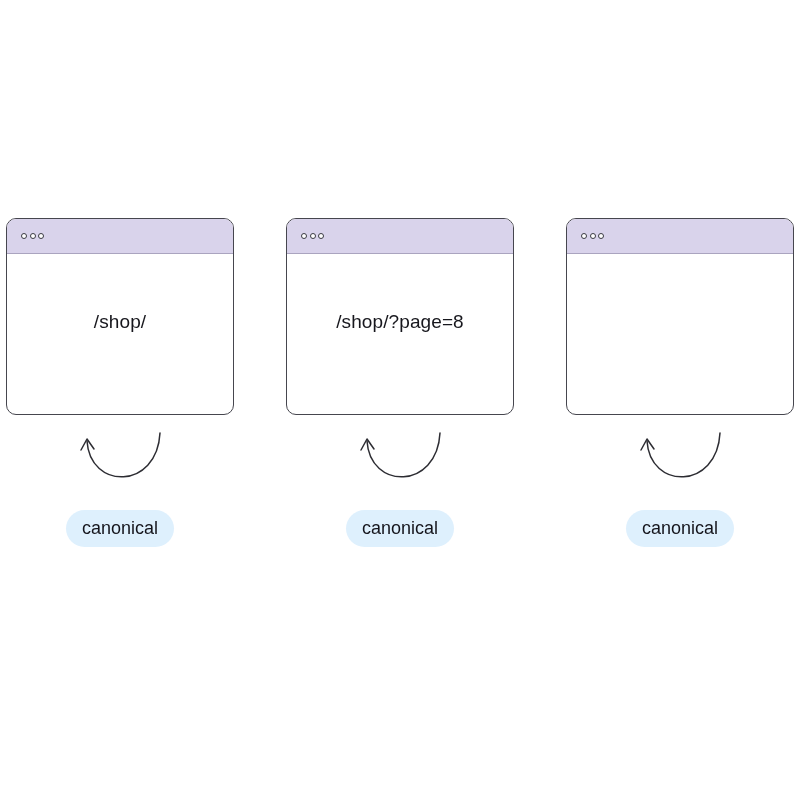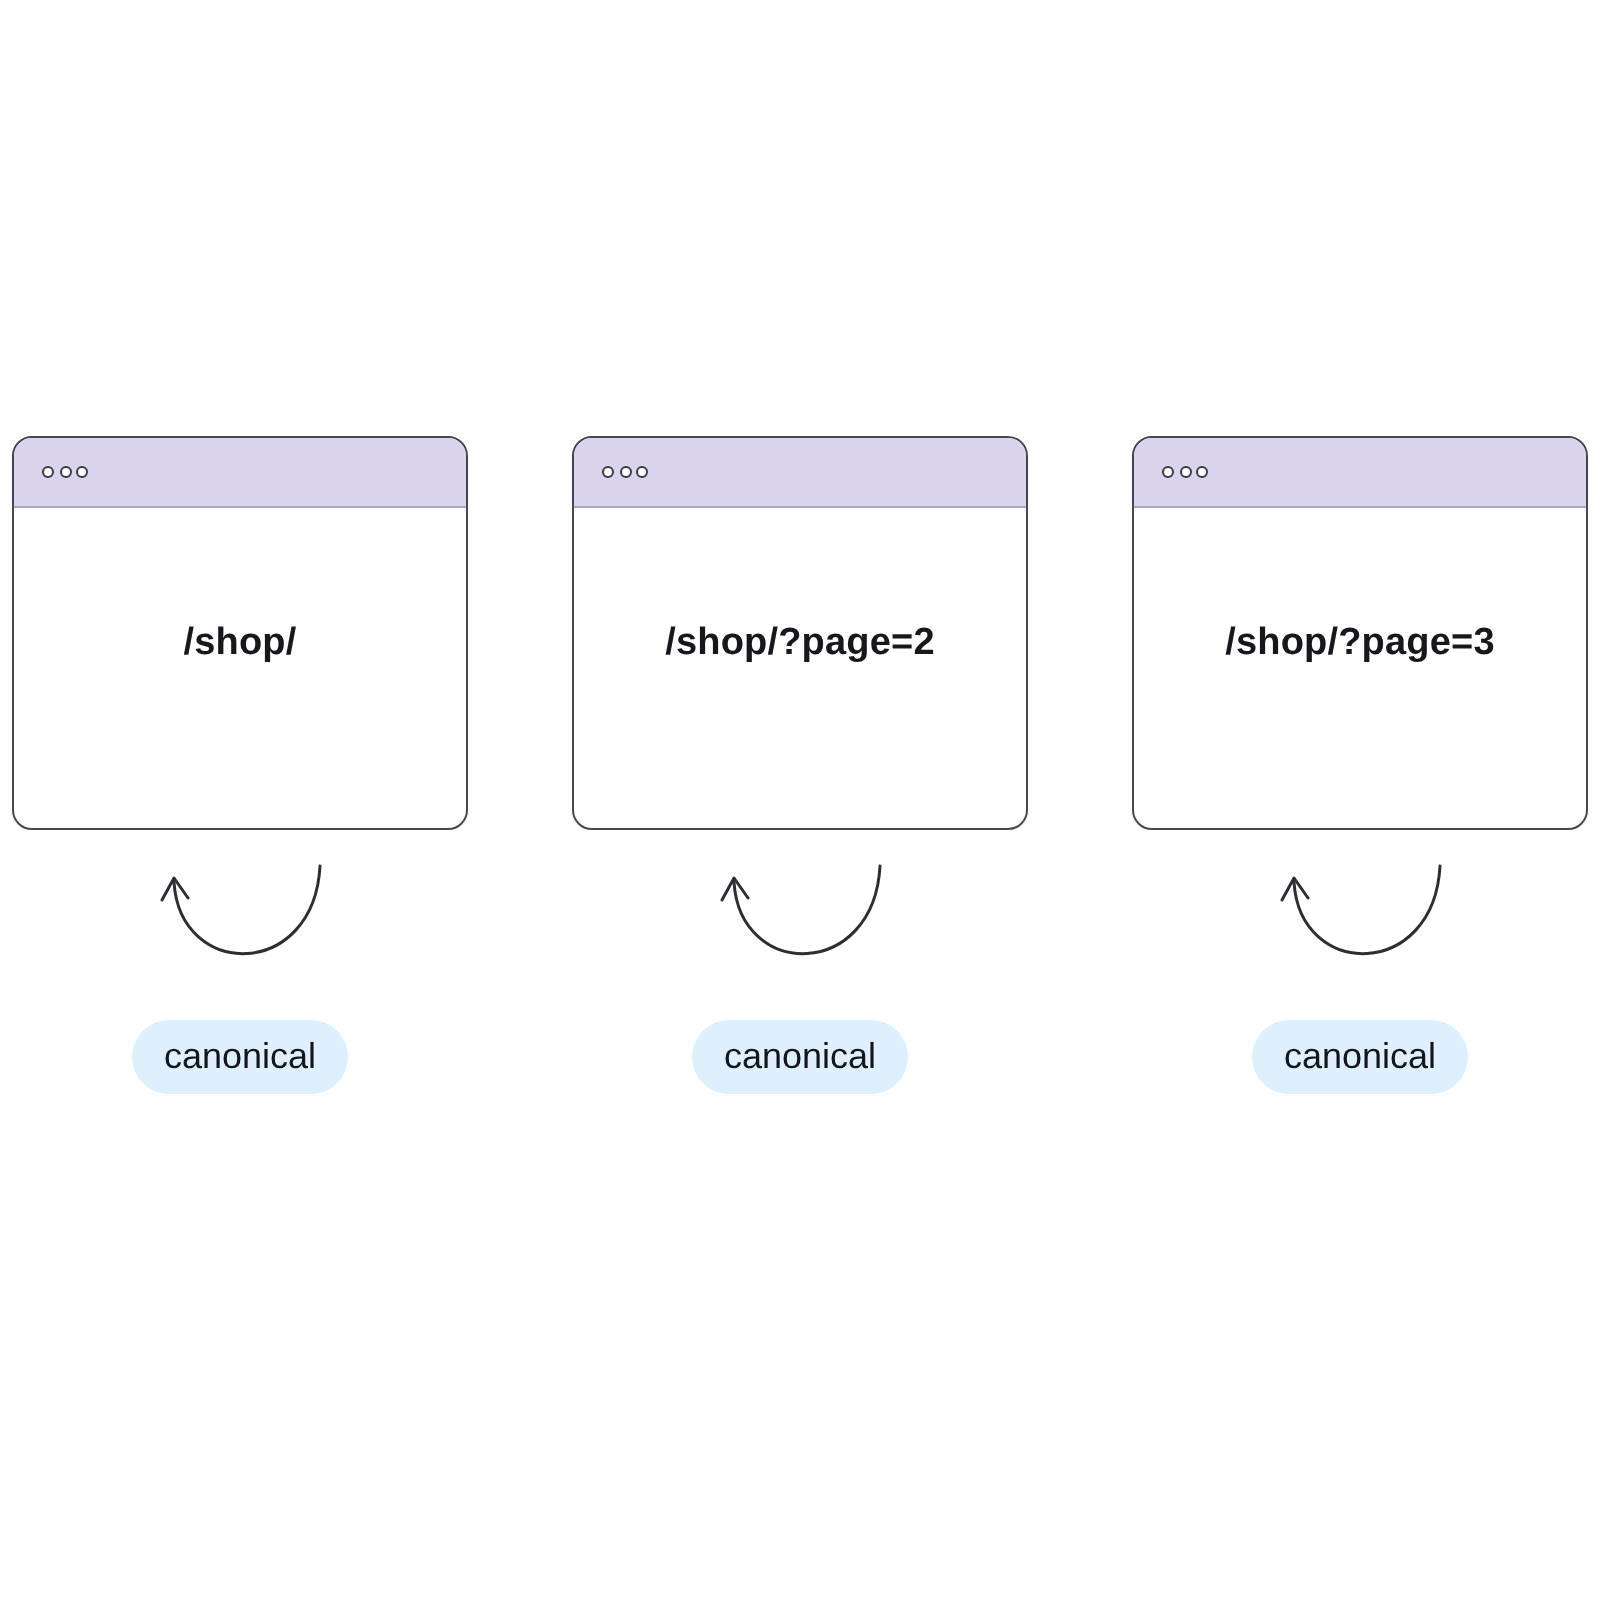--- a/index.html
+++ b/index.html
@@ -46,21 +46,20 @@
     border:1.3px solid var(--c-dot_stroke);
     background:var(--c-dot_fill);
   }
   .window-body{
     flex:1;display:flex;align-items:center;justify-content:center;
     padding-bottom:26px;
   }
   .url{
     font-size:19px;line-height:1;color:var(--c-url_text);
     letter-spacing:0.1px;
-    font-weight:bold;
   }
   .loop{
     margin-top:15px;width:88px;height:48px;display:block;
   }
   .loop path,.loop polyline{
     fill:none;stroke:var(--c-arrow_stroke);
     stroke-width:1.5;stroke-linecap:round;stroke-linejoin:round;
   }
   .badge{
     margin-top:32px;
@@ -95,42 +94,39 @@
   </div>
 
   <div class="unit u1">
     <div class="window">
       <div class="titlebar">
         <span class="dot"></span>
         <span class="dot"></span>
         <span class="dot"></span>
       </div>
       <div class="window-body">
-        <span class="url">/shop/?page=2</span>
+        <span class="url">/shop/?page=8</span>
       </div>
     </div>
     <svg class="loop" viewBox="0 0 88 48" aria-hidden="true">
       <path d="M 84 3 C 81 60, 14 60, 11 11"></path>
       <polyline points="5,20 11,9 18,19"></polyline>
     </svg>
     <div class="badge">
       <span>canonical</span>
     </div>
   </div>
 
   <div class="unit u2">
     <div class="window">
       <div class="titlebar">
         <span class="dot"></span>
         <span class="dot"></span>
         <span class="dot"></span>
       </div>
-      <div class="window-body">
-        <span class="url">/shop/?page=3</span>
-      </div>
     </div>
     <svg class="loop" viewBox="0 0 88 48" aria-hidden="true">
       <path d="M 84 3 C 81 60, 14 60, 11 11"></path>
       <polyline points="5,20 11,9 18,19"></polyline>
     </svg>
     <div class="badge">
       <span>canonical</span>
     </div>
   </div>
 

